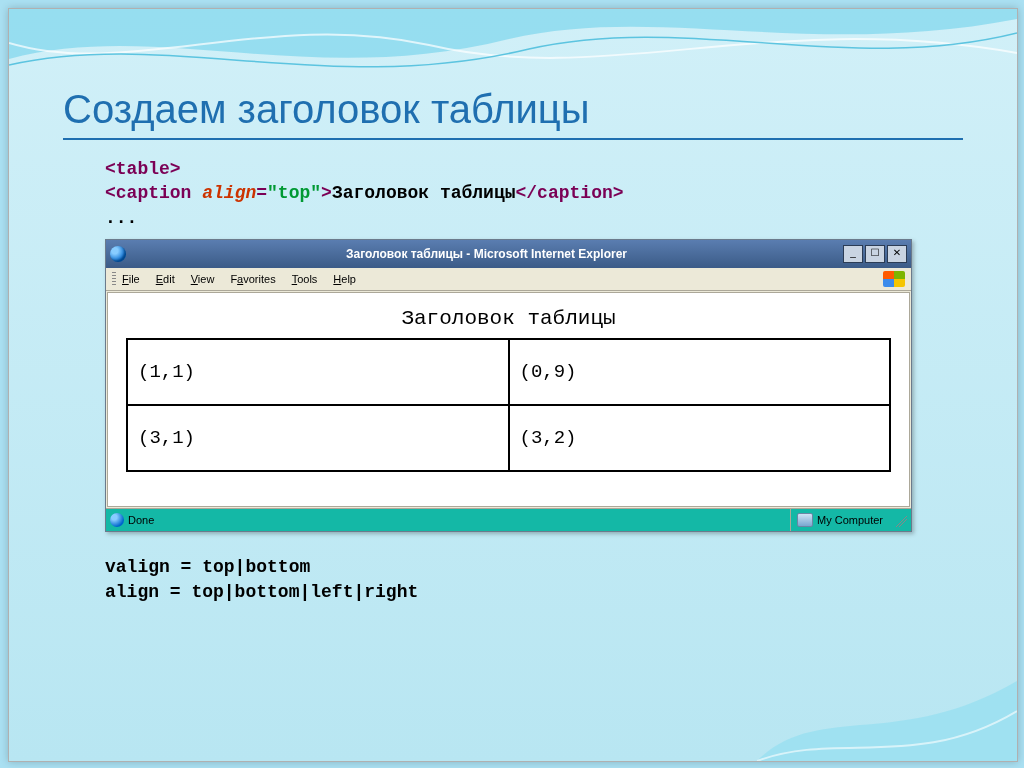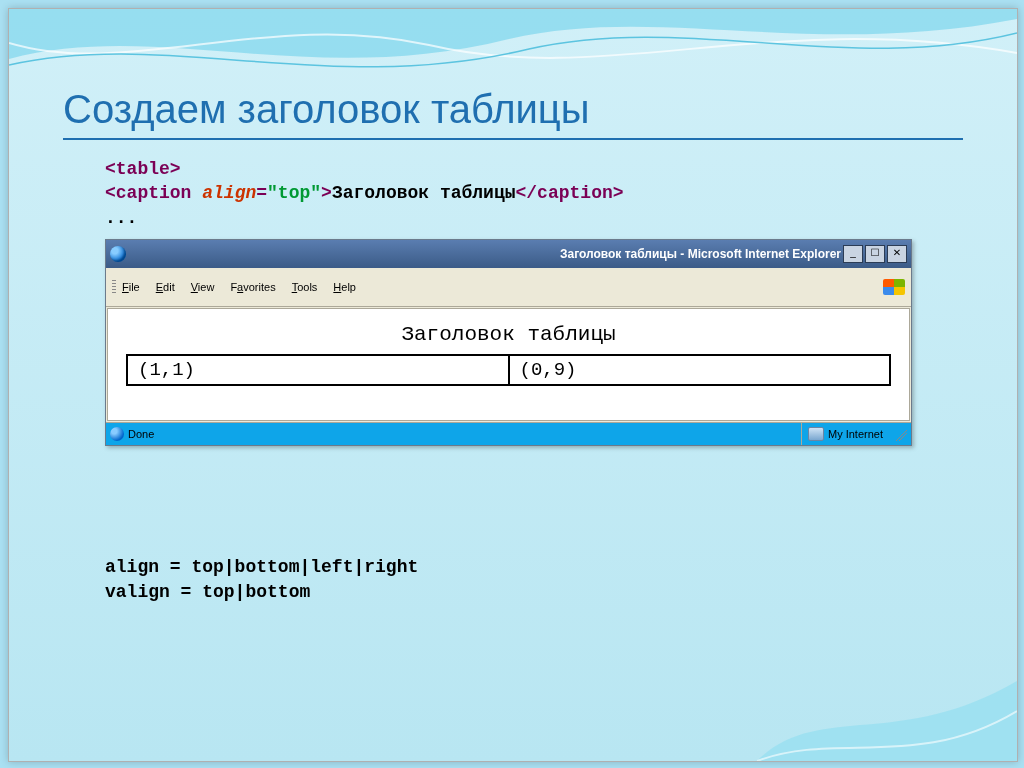--- a/index.html
+++ b/index.html
@@ -85,38 +85,38 @@
     padding: 0 4px;
     font-size: 12px;
   }
   .titlebar .ie-icon {
     width: 16px; height: 16px;
     margin-right: 6px;
     background: radial-gradient(circle at 30% 30%, #8cf 20%, #06c 70%);
     border-radius: 50%;
     box-shadow: inset -2px -2px 2px rgba(0,0,0,.3);
   }
-  .titlebar .tt { flex: 1; text-align: right; font-weight: bold; }
+  .titlebar .tt { flex: 1; text-align: center; font-weight: bold; }
   .titlebar .winbtn {
     width: 18px; height: 16px;
     margin-left: 2px;
     background: #c9d4e2;
     border: 1px solid #2b3c55;
     font-size: 10px;
     line-height: 14px;
     text-align: center;
     color: #000;
   }
   .menubar {
     height: 22px;
     background: #ece9d8;
     border-bottom: 1px solid #aca899;
     display: flex;
     align-items: center;
-    padding: 8px 6px;
+    padding: 0 6px;
     font-size: 11px;
     color: #000;
   }
   .menubar .grip {
     width: 4px; height: 14px;
     background: repeating-linear-gradient(to bottom, #888 0 1px, transparent 1px 3px);
     margin-right: 6px;
   }
   .menubar .mi { margin-right: 16px; }
   .menubar .mi u { text-decoration: underline; }
@@ -141,25 +141,25 @@
     margin: 4px 0 8px 0;
   }
   table.demo {
     width: 100%;
     border-collapse: collapse;
     font-family: "Courier New", monospace;
     font-size: 19px;
   }
   table.demo td {
     border: 2px solid #000;
-    padding: 3px 10px;
+    padding: 21px 10px;
   }
   .statusbar {
     height: 22px;
-    background: #0ea5e9;
+    background: #14b8a6;
     border-top: 1px solid #aca899;
     display: flex;
     align-items: center;
     font-size: 11px;
     padding: 0 4px;
   }
   .statusbar .sic {
     width: 14px; height: 14px;
     margin-right: 4px;
     background: radial-gradient(circle at 30% 30%, #8cf 20%, #06c 70%);
@@ -234,34 +234,38 @@
       <div class="flag"></div>
     </div>
     <div class="content">
       <div class="caption">Заголовок таблицы</div>
       <table class="demo">
         <tbody>
             <tr>
           <td>(1,1)</td>
           <td>(0,9)</td>
         </tr>
+        <tr>
+          <td>(3,1)</td>
+          <td>(3,2)</td>
+        </tr>
       </tbody>
         </table>
     </div>
     <div class="statusbar">
       <div class="sic"></div>
       <span>Done</span>
       <span class="sp"></span>
       <div class="myc">
         <div class="mi2"></div>
-        <span>My Internet</span>
+        <span>My Computer</span>
       </div>
       <div class="grip2"></div>
     </div>
   </div>
 
   <div class="codeblock cb2">
     <div>&nbsp;</div>
+    <div>valign = top|bottom</div>
     <div>align = top|bottom|left|right</div>
-    <div>valign = top|bottom</div>
   </div>
 
 </div>
 
 </body></html>

